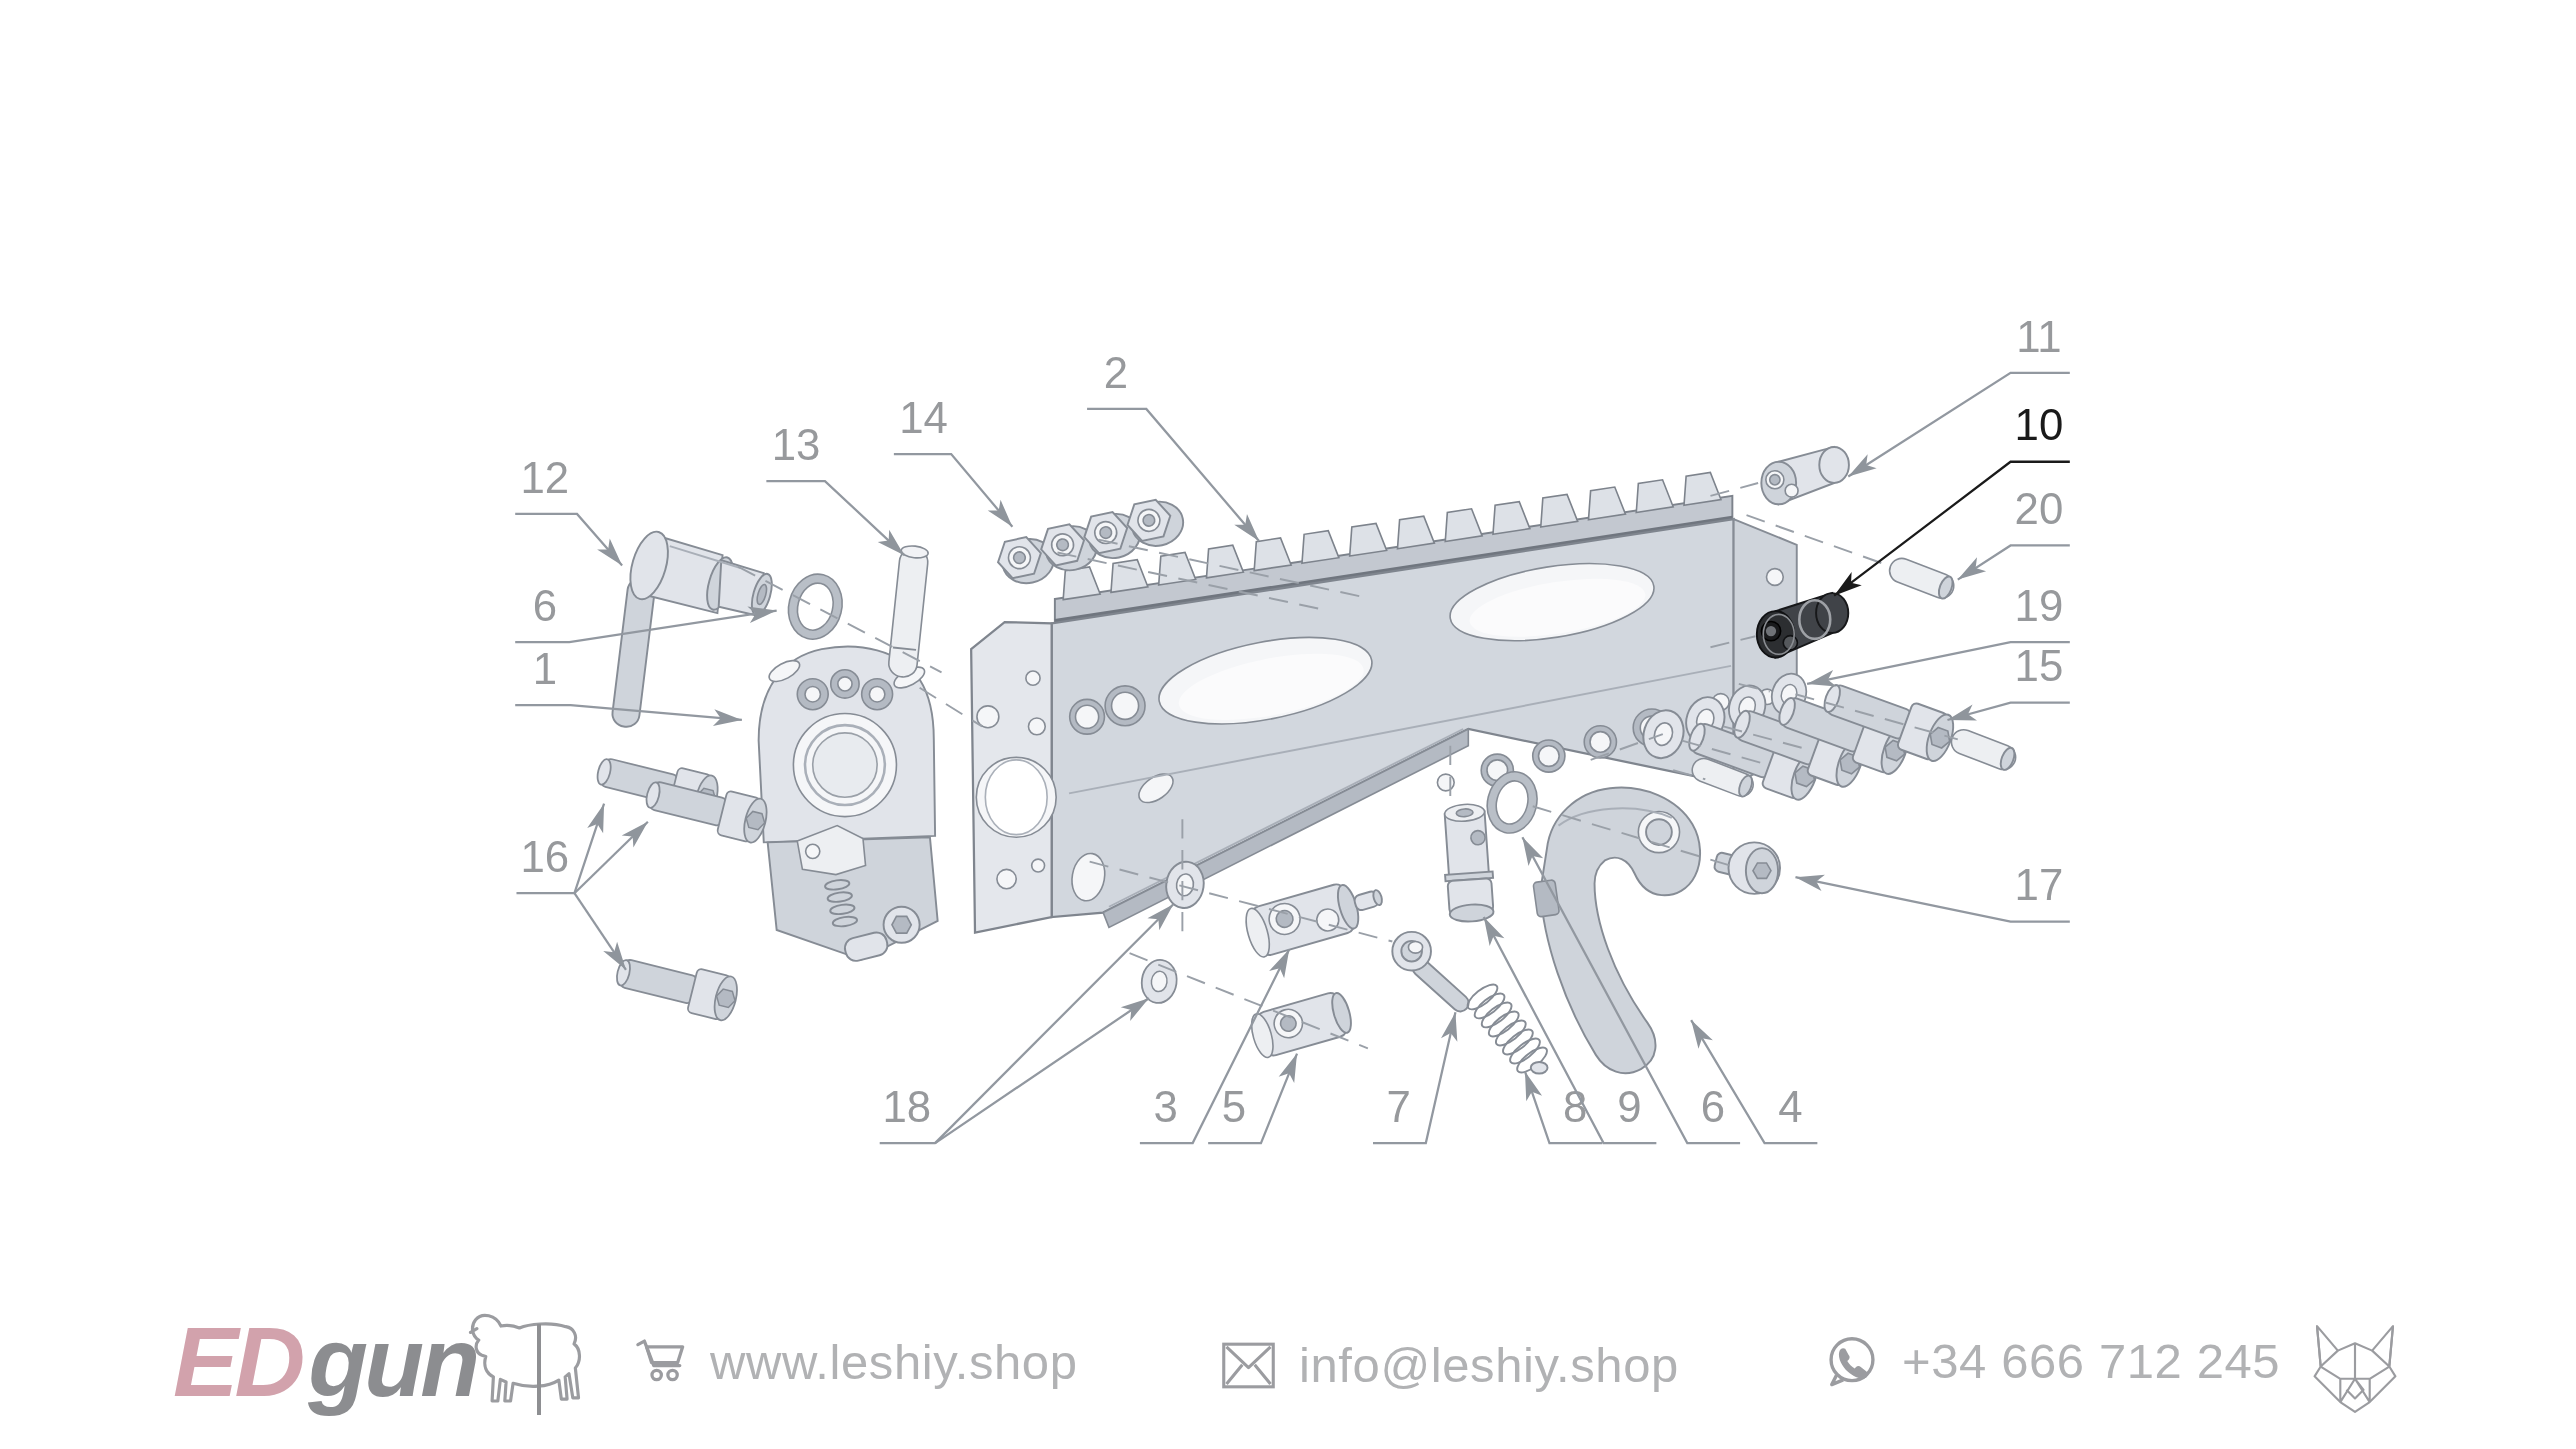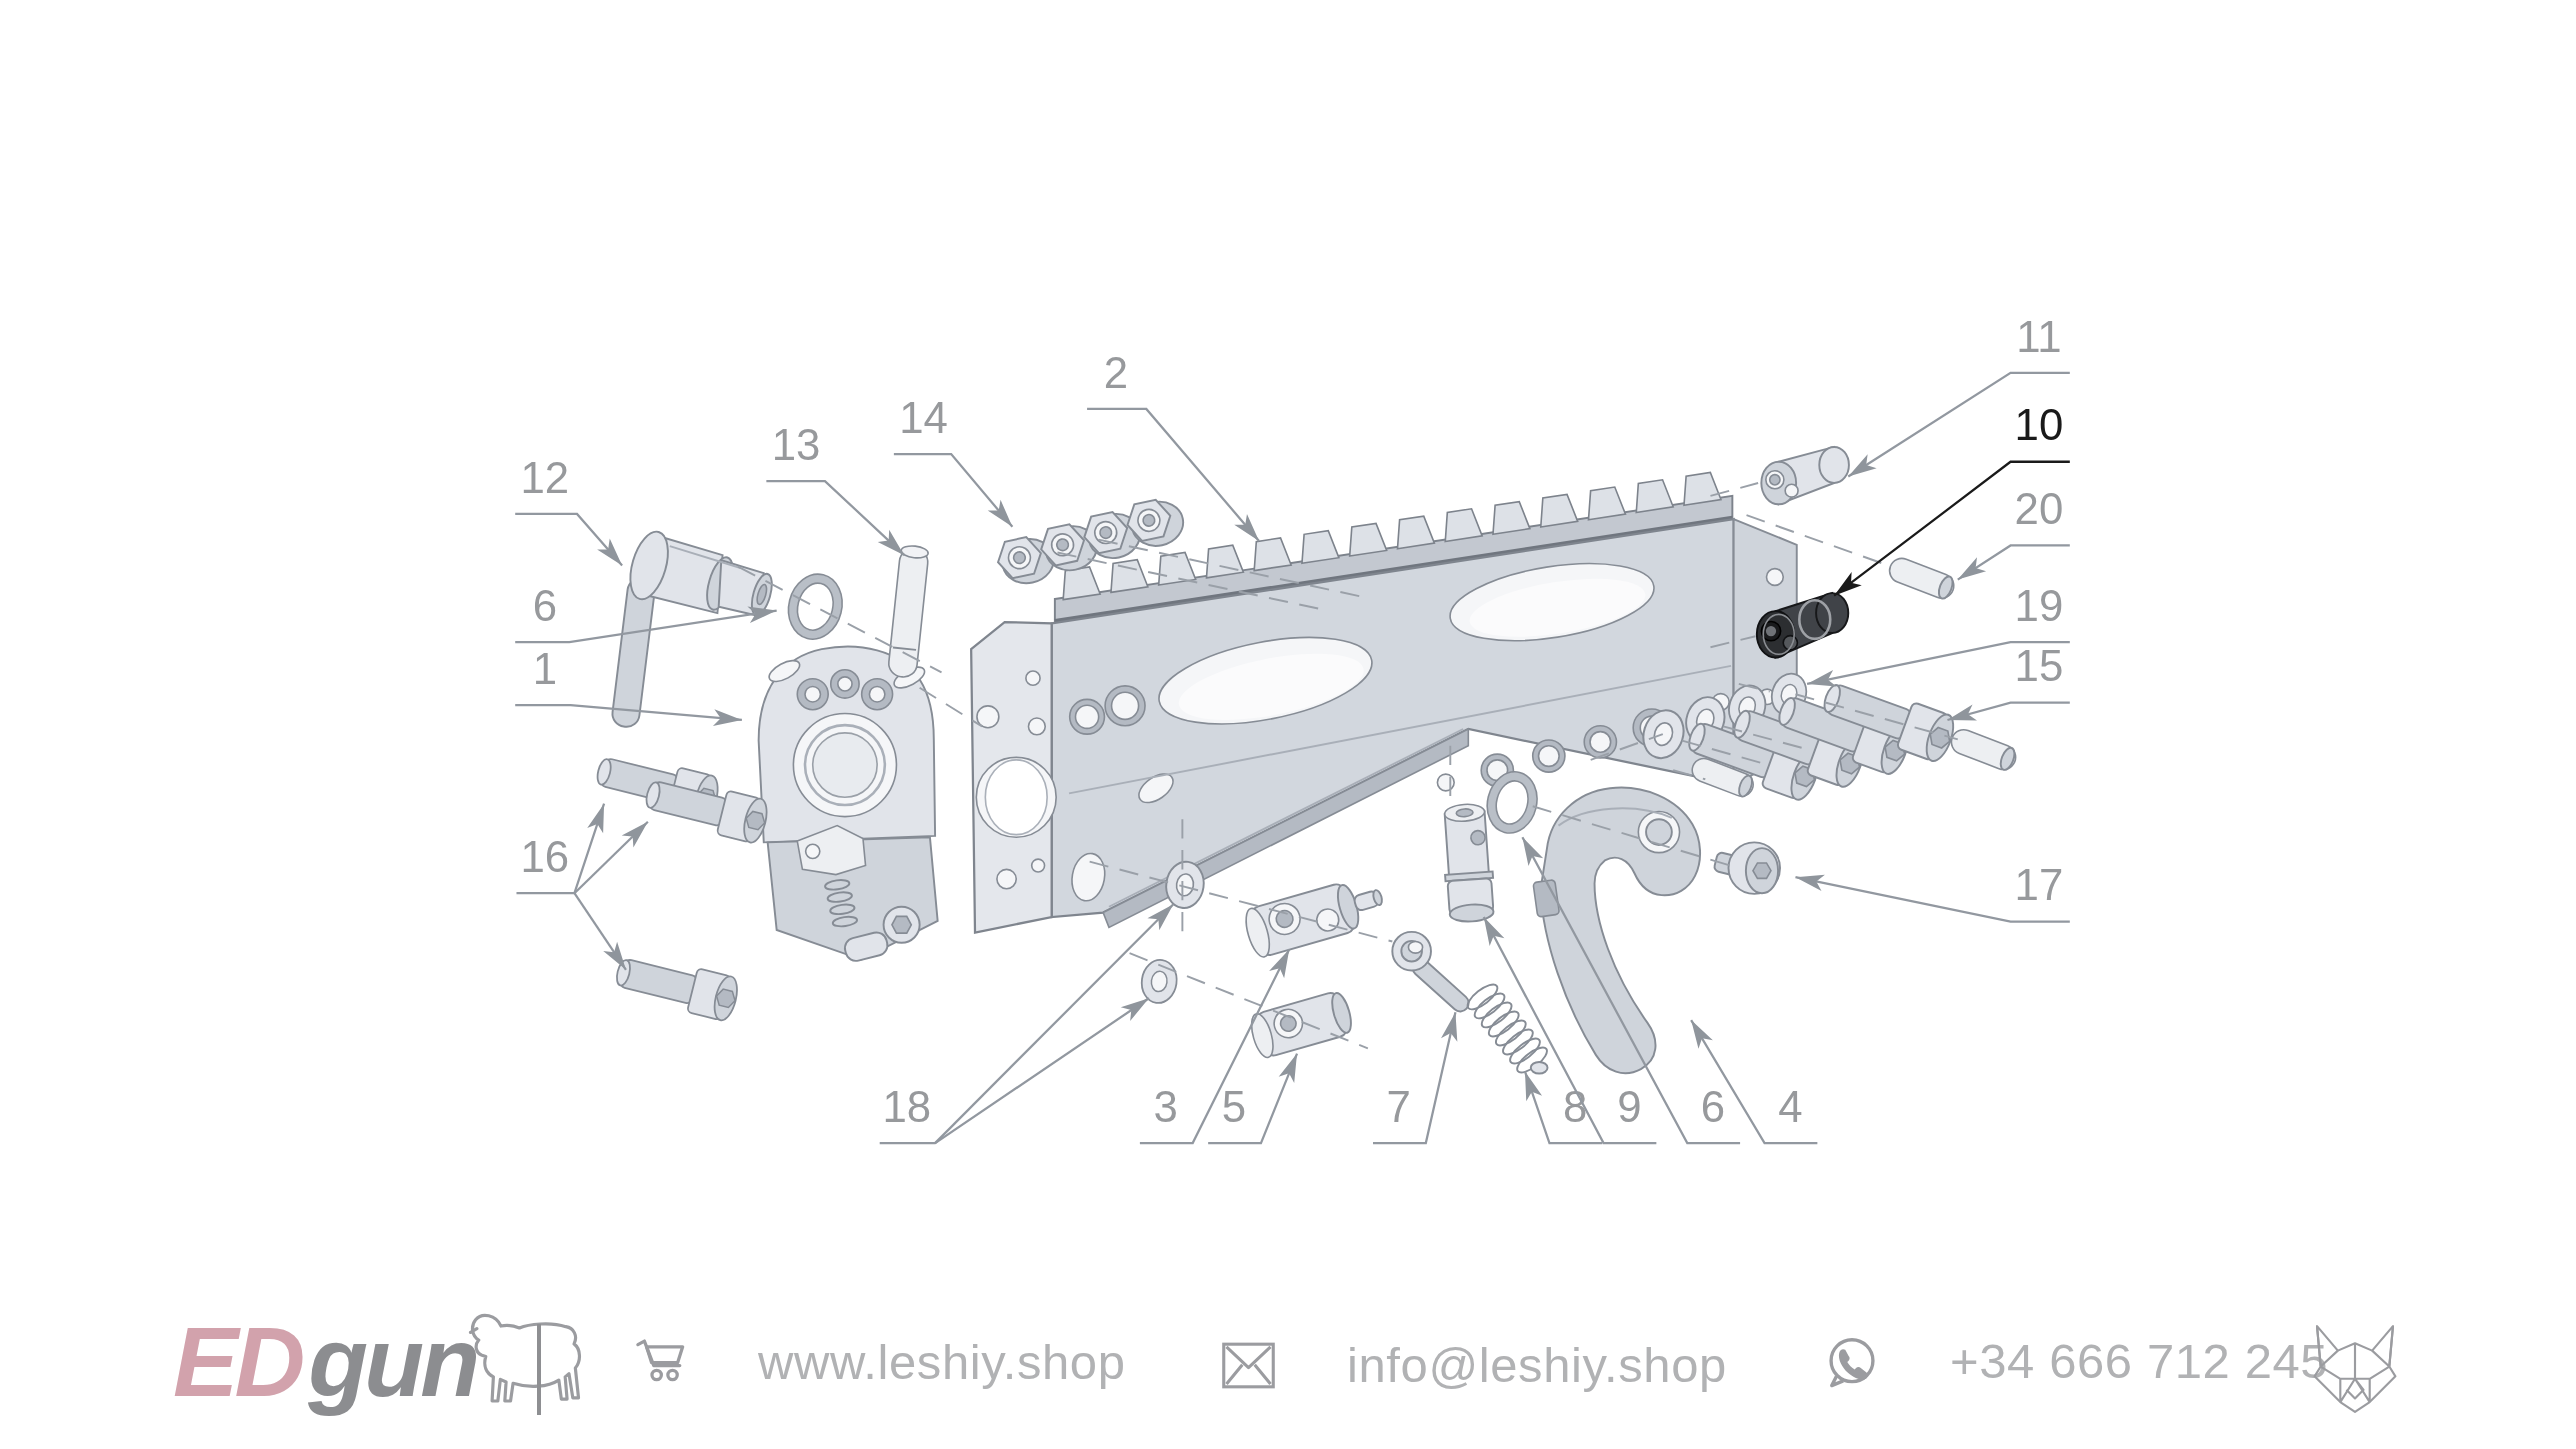--- a/index.html
+++ b/index.html
@@ -24,25 +24,25 @@
   .blk-dark{fill:#191a1c;stroke:#000;stroke-width:2.5;}
   .blk-band{fill:none;stroke:#9ea1a6;stroke-width:4;}
 
   
   .footer-item{position:absolute;}
   .logo{left:173px;top:1306px;display:flex;align-items:center;height:113px;}
   .logo .ed{font-style:italic;font-weight:bold;font-size:98px;line-height:103px;color:#d2a2ac;letter-spacing:-3.9px;}
   .logo .gun{font-style:italic;font-weight:bold;font-size:98px;line-height:103px;color:#8c8d90;letter-spacing:-3.9px;margin-left:7px;}
   .logo svg{margin-left:-9px;margin-bottom:2.6px;}
   .divider{left:537px;top:1324px;width:3.9px;height:91px;background:#8e8f92;}
-  .contact{position:absolute;display:flex;align-items:center;color:#b1b2b4;gap:48px;}
+  .contact{position:absolute;display:flex;align-items:center;color:#b1b2b4;}
   .contact .label{font-size:49px;letter-spacing:0.6px;white-space:nowrap;}
   .c-site{left:635px;top:1334px;}
   .c-mail{left:1221px;top:1337px;}
-  .c-phone{left:1825px;top:1333px;align-items:flex-end;}
+  .c-phone{left:1825px;top:1333px;}
   .contact .icn{margin-right:23px;display:block;}
   .fox{left:2306px;top:1320px;}
 </style>
 </head>
 <body>
 
 <div id="app">
 
   <svg class="diagram" width="2576" height="1449" viewBox="0 0 4000 2250">
     <defs>

